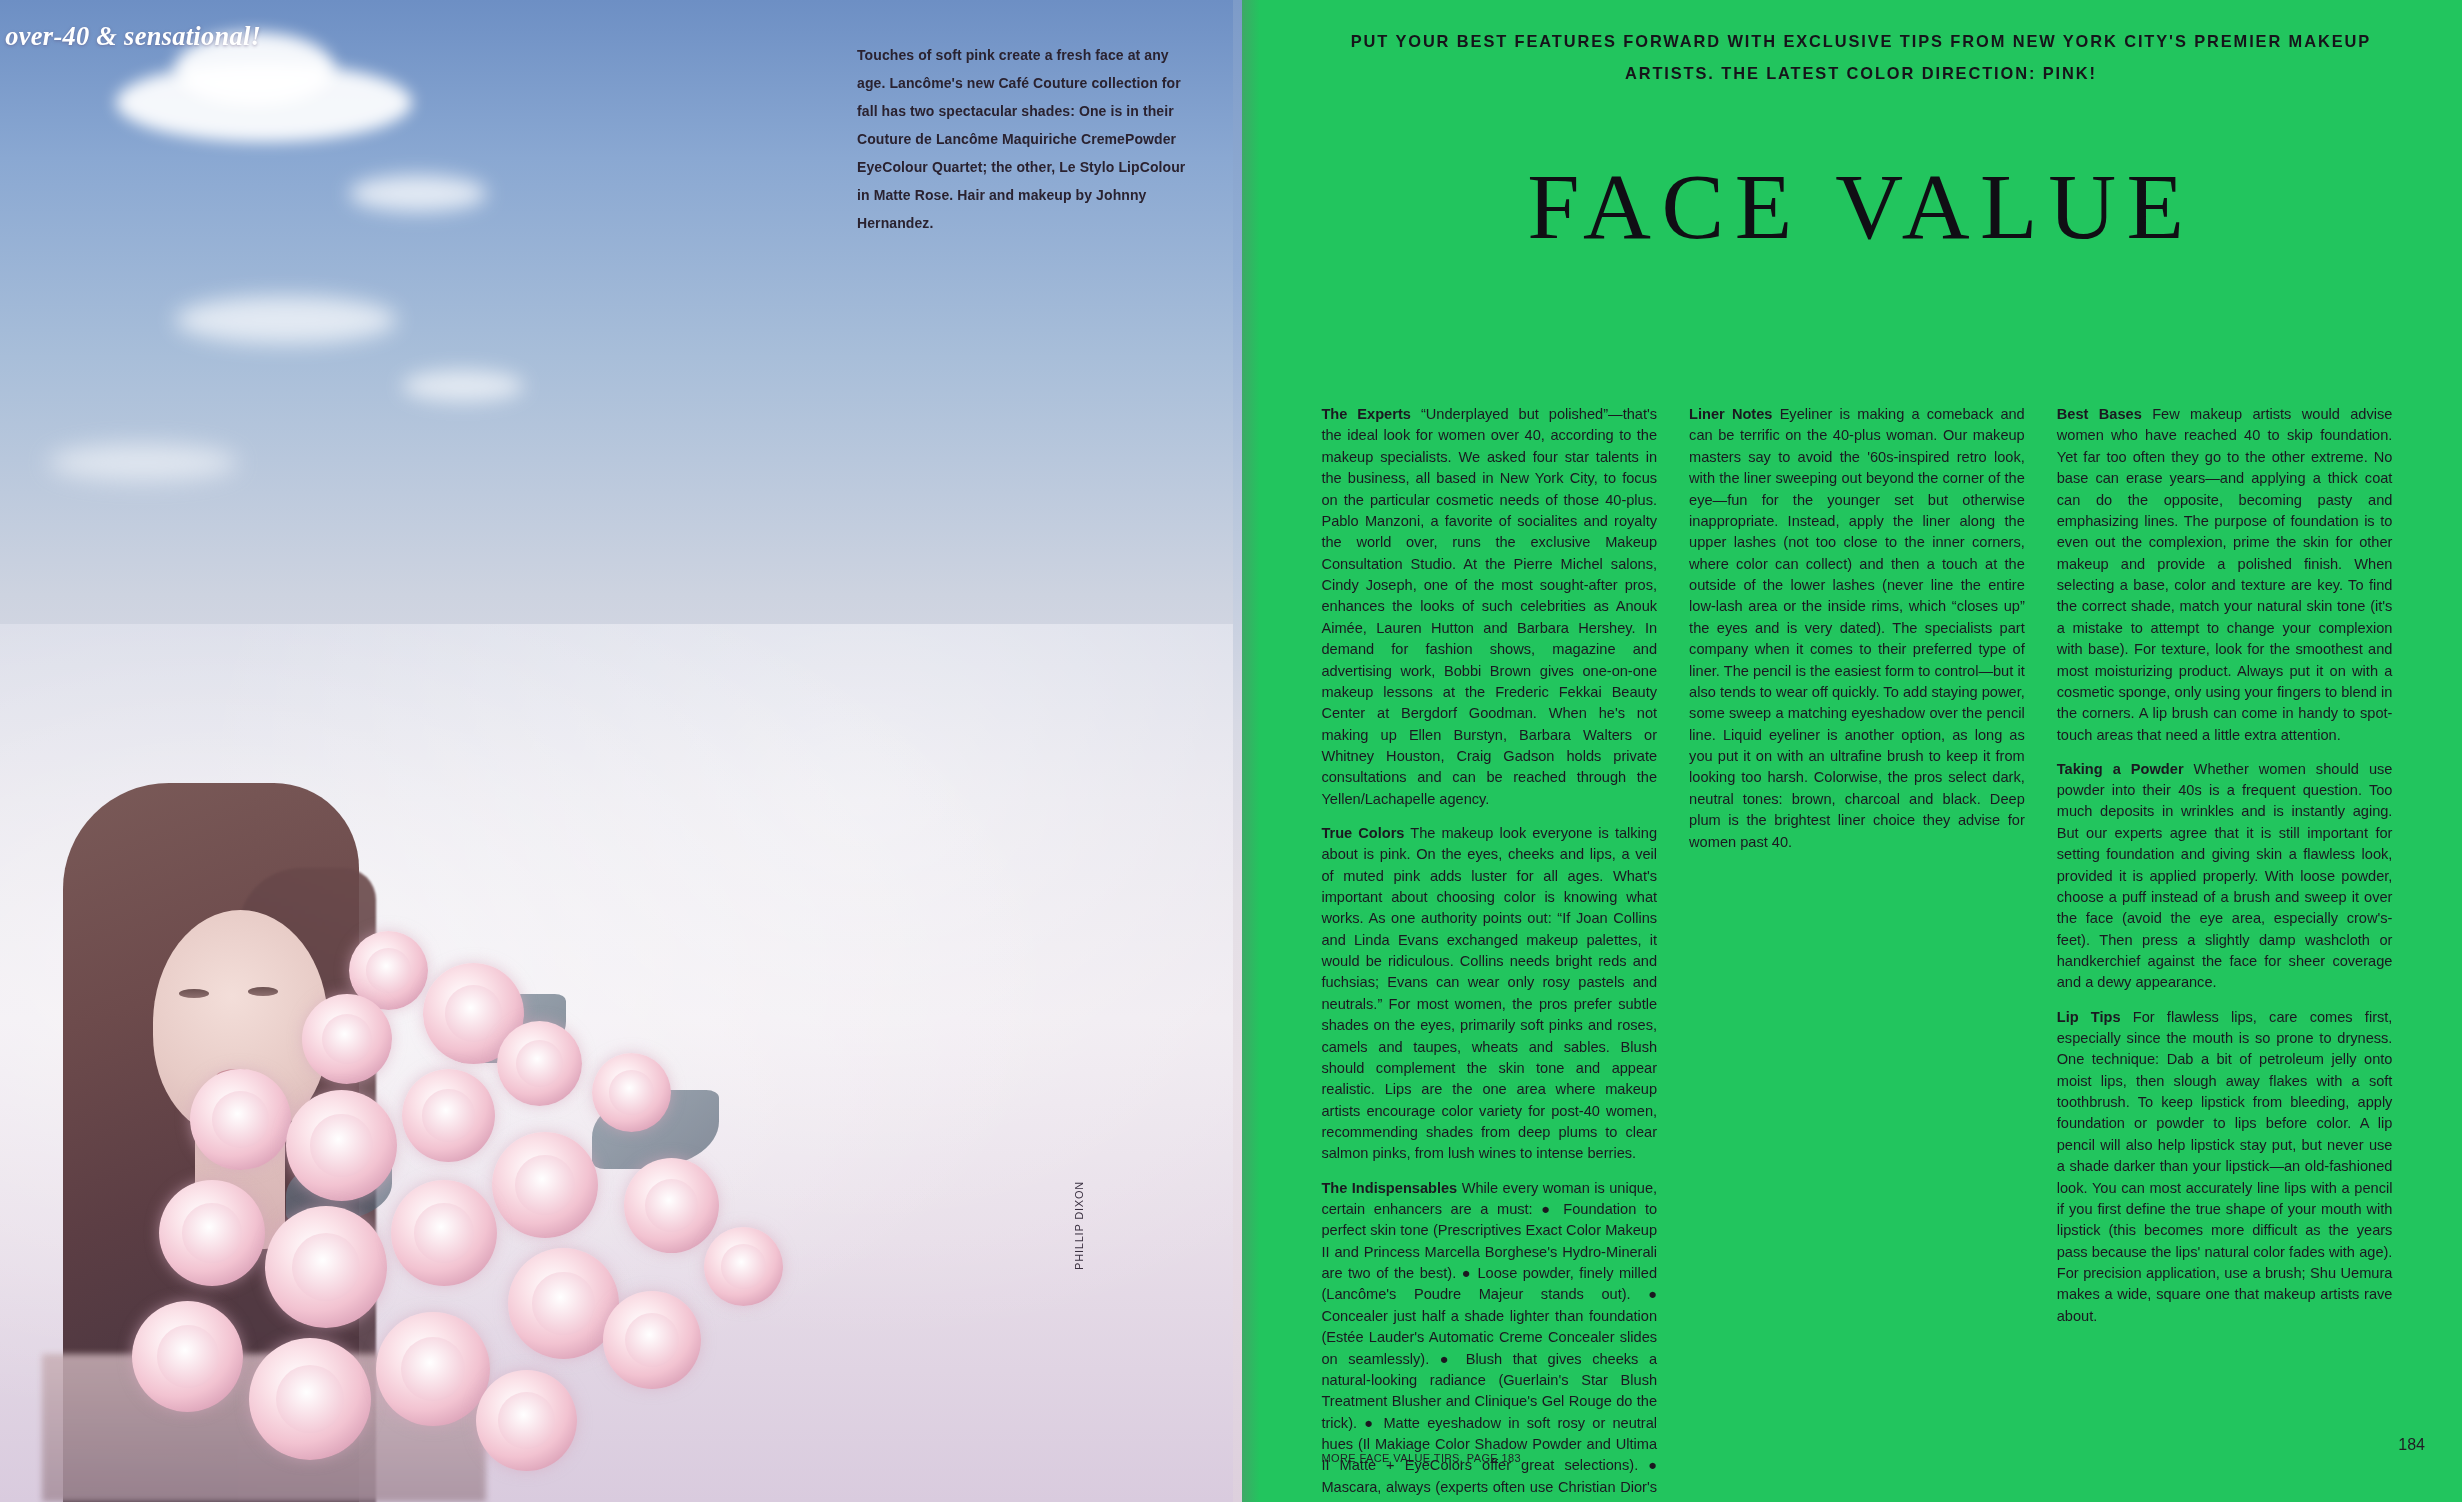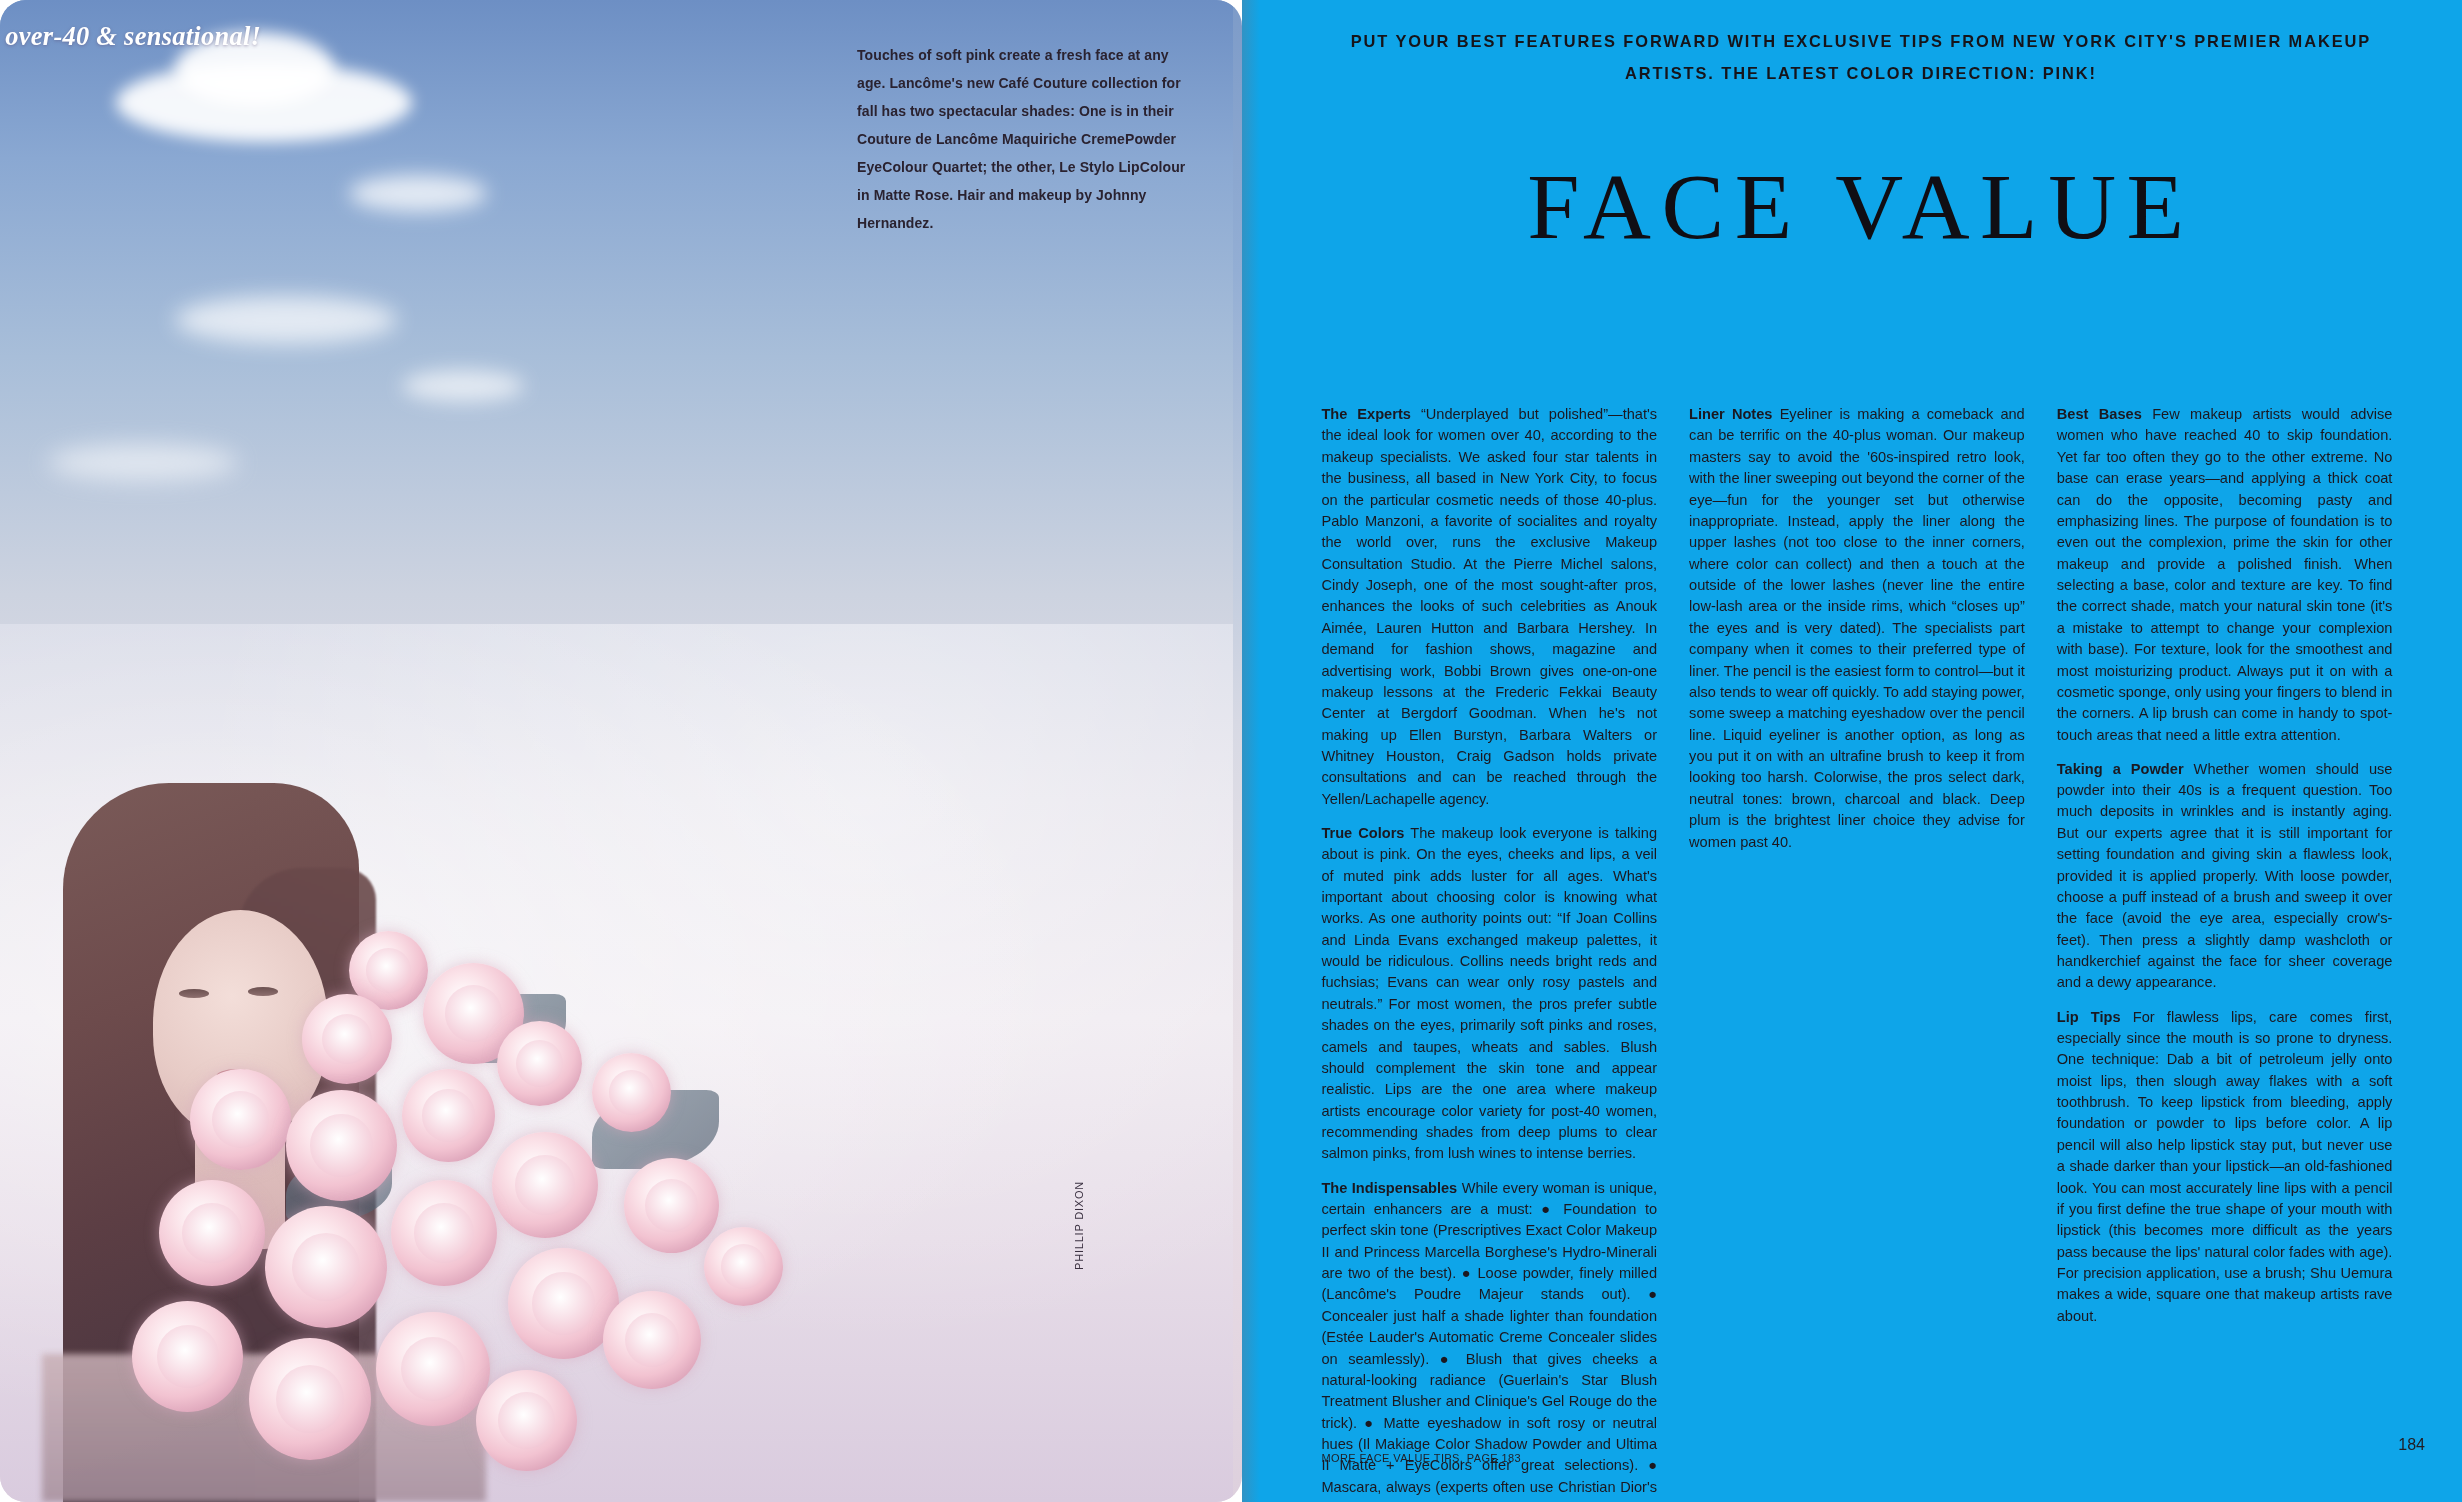--- a/index.html
+++ b/index.html
@@ -1,21 +1,21 @@
 <!DOCTYPE html>
 <html style="font-size:8.5px"><head>
 <meta charset="utf-8">
 <style>
   html,body{margin:0;padding:0;background:#ffffff;}
   body{width:2462px;height:1502px;font-family:"Liberation Sans",sans-serif;overflow:hidden;}
   .spread{position:relative;width:2462px;height:1502px;display:flex;}
 
   
   .left-page{position:relative;width:1253px;height:1502px;overflow:hidden;
-    background:linear-gradient(to bottom,#7d9bc8 0%,#93aed4 18%,#b9c7dc 34%,#d7d9e4 48%,#e4dfe6 60%,#e9e0e7 72%,#e6d9e3 85%,#ddd0dd 100%);border-radius:26px;}
+    background:linear-gradient(to bottom,#7d9bc8 0%,#93aed4 18%,#b9c7dc 34%,#d7d9e4 48%,#e4dfe6 60%,#e9e0e7 72%,#e6d9e3 85%,#ddd0dd 100%);}
   
   .sky{position:absolute;left:0;top:0;width:1233px;height:793px;
     background:linear-gradient(to bottom,#6d8fc4 0%,#8aa8d2 20%,#a8bed9 45%,#cdd3e0 75%,#e2dde6 100%);}
   .cloud{position:absolute;border-radius:50%;background:rgba(255,255,255,.92);filter:blur(7.4px);}
   .c1{left:116px;top:63px;width:296px;height:79px;}
   .c1b{left:175px;top:32px;width:159px;height:74px;}
   .c2{left:349px;top:175px;width:138px;height:37px;filter:blur(9.5px);opacity:.8;}
   .c3{left:175px;top:296px;width:222px;height:48px;filter:blur(10.6px);opacity:.75;}
   .c4{left:402px;top:370px;width:122px;height:32px;filter:blur(9.5px);opacity:.7;}
   .c5{left:48px;top:444px;width:190px;height:37px;filter:blur(11.6px);opacity:.6;}
@@ -60,21 +60,21 @@
   .kicker{position:absolute;left:5.3px;top:21px;font-family:"Liberation Serif",serif;font-style:italic;
     font-weight:700;font-size:26.4px;color:#ffffff;letter-spacing:0.3px;
     text-shadow:0 1.1px 3.2px rgba(90,70,110,.45);}
   .caption{position:absolute;left:857px;top:41px;width:339px;text-align:left;
     font-family:"Liberation Sans",sans-serif;font-weight:700;font-size:14px;line-height:2.0;
     color:#2a2230;letter-spacing:0.1px;}
   .credit{position:absolute;left:1073px;top:1270px;transform:rotate(-90deg);transform-origin:left top;
     font-family:"Liberation Sans",sans-serif;font-size:11px;letter-spacing:0.8px;color:#3a3040;}
 
   
-  .right-page{position:relative;width:1230px;height:1502px;background:#0ea5e9;}
+  .right-page{position:relative;width:1230px;height:1502px;background:#22c55e;}
   .right-page:before{content:"";position:absolute;left:0;top:0;width:18px;height:1502px;
     background:linear-gradient(to right,rgba(120,110,120,.33),rgba(255,255,255,0));}
   .deck{position:absolute;left:79px;top:26.4px;width:1079px;text-align:center;
     font-family:"Liberation Sans",sans-serif;font-weight:700;font-size:16.4px;letter-spacing:1.9px;
     line-height:1.95;color:#16141a;}
   .headline{position:absolute;left:79px;top:159px;width:1079px;text-align:center;
     font-family:"Liberation Serif",serif;font-weight:400;font-size:94px;letter-spacing:10.6px;
     color:#100e14;line-height:1;}
   .cols{position:absolute;left:79px;top:376px;width:1071px;height:1047px;
     display:flex;gap:32px;}

